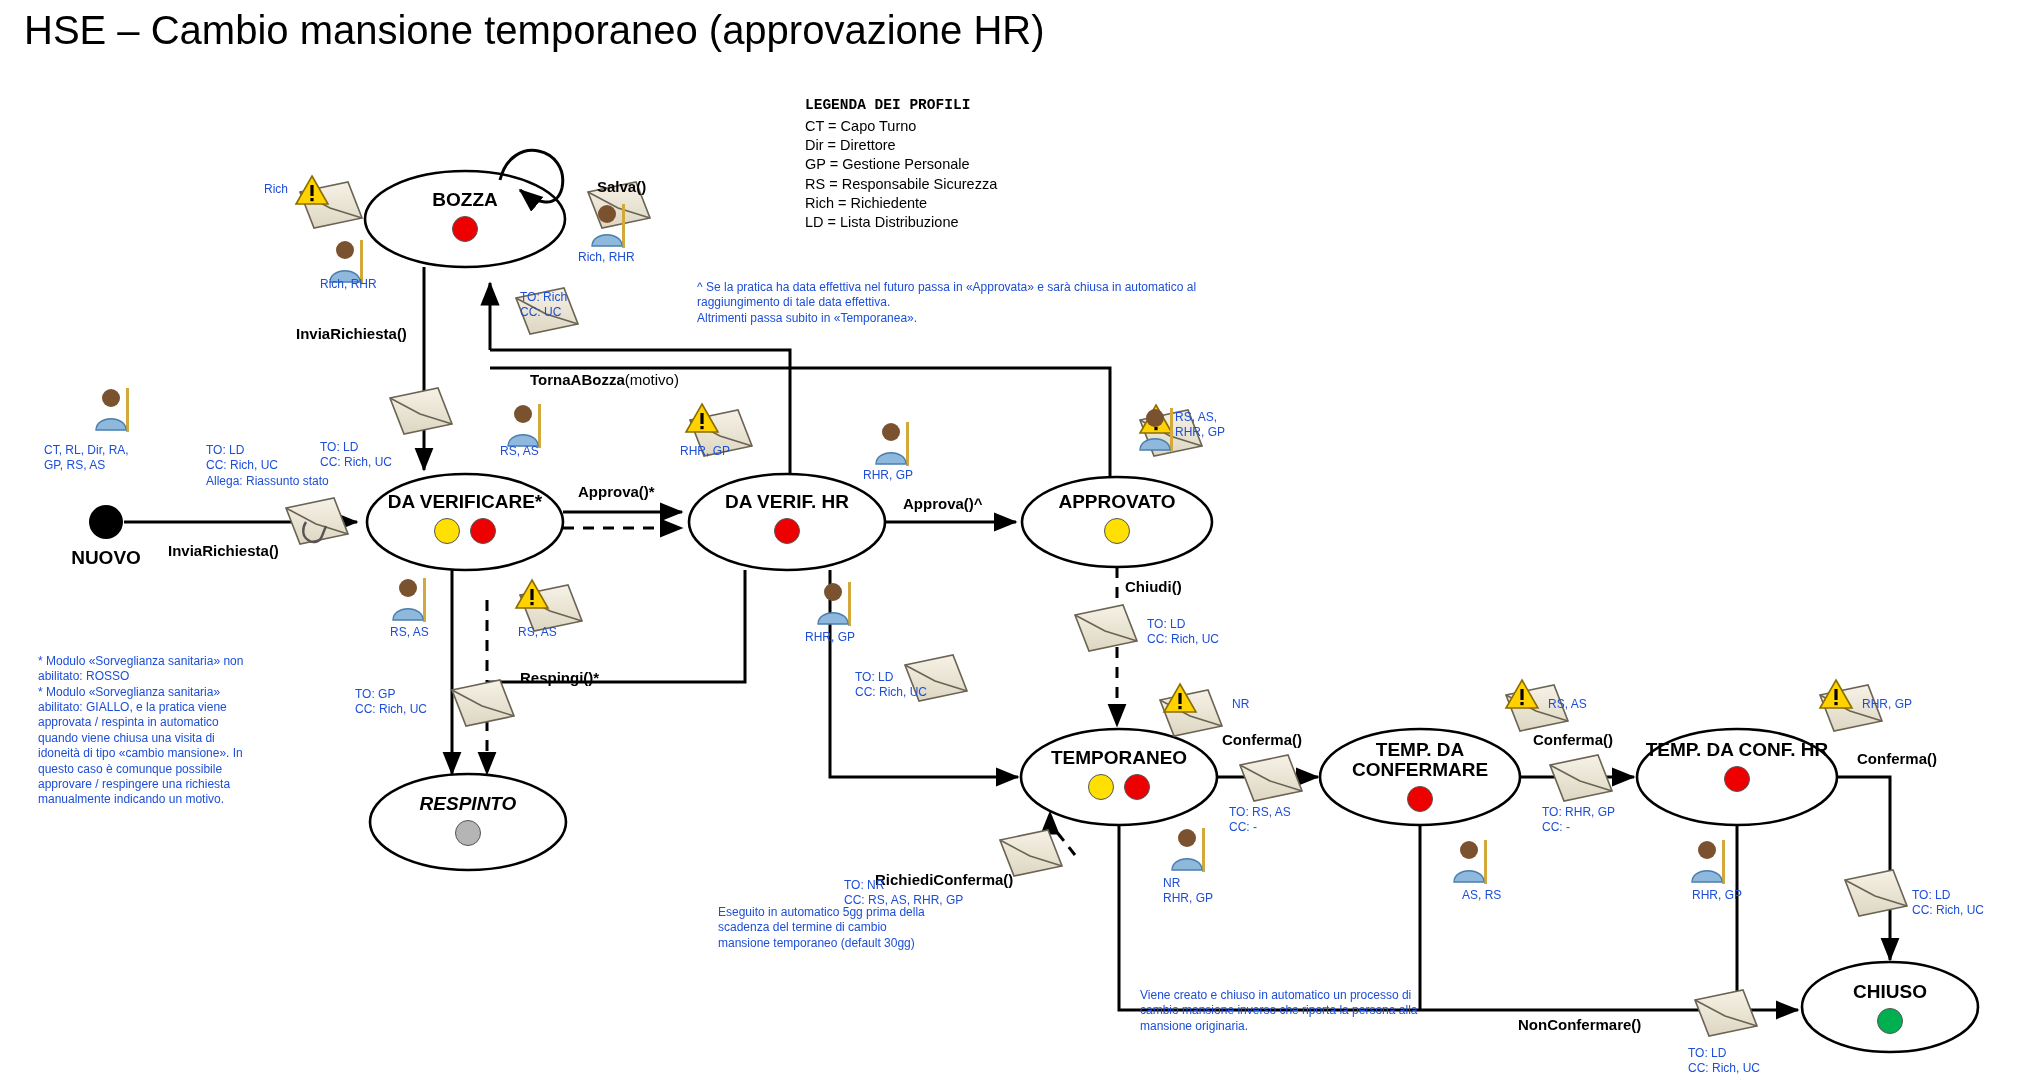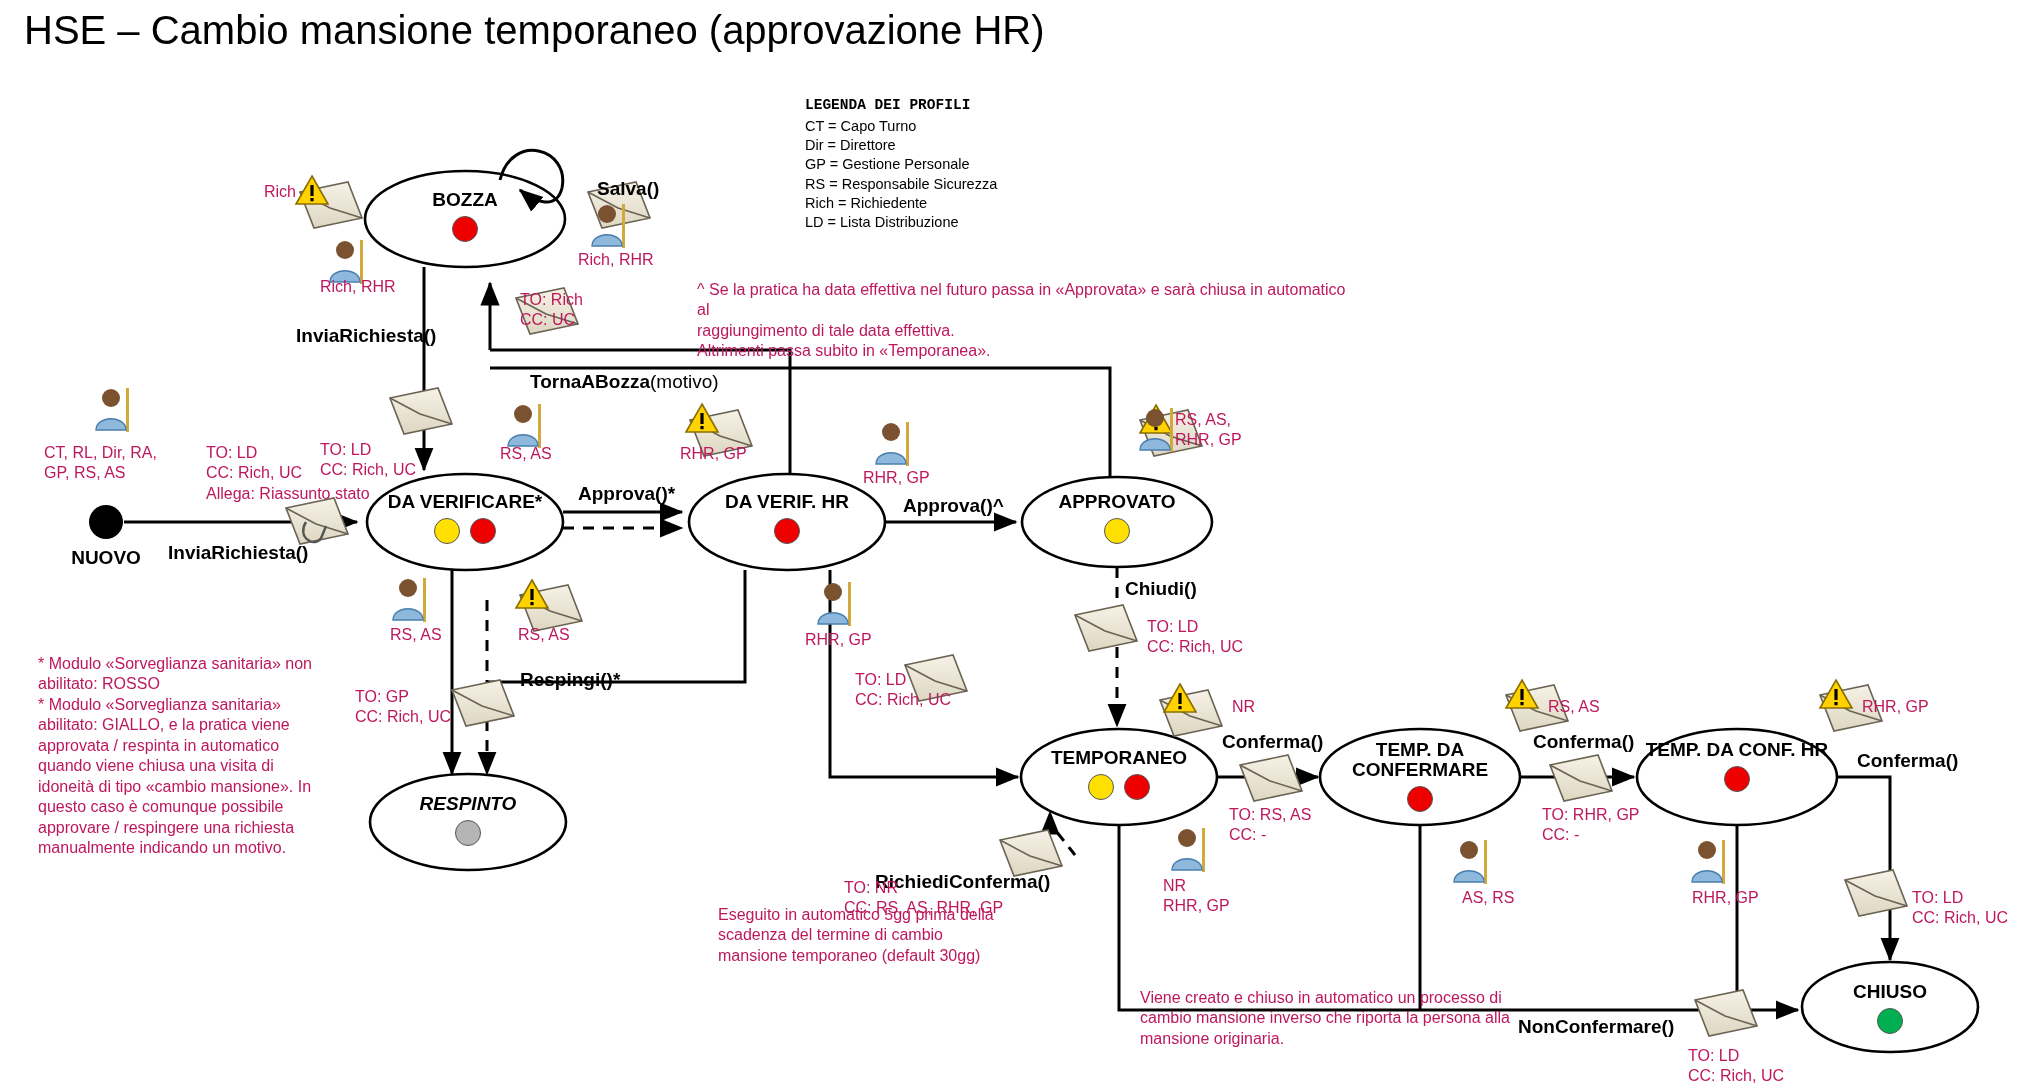--- a/index.html
+++ b/index.html
@@ -8,22 +8,22 @@
   svg.layer{position:absolute;left:0;top:0;width:2019px;height:1091px;pointer-events:none;}
   .title{position:absolute;left:24px;top:8px;font-size:40px;color:#000;white-space:nowrap;}
   .state{position:absolute;display:flex;flex-direction:column;align-items:center;justify-content:center;text-align:center;}
   .state .lbl{font-weight:bold;font-size:19px;color:#000;line-height:1.05;}
   .dots{display:flex;gap:10px;margin-top:6px;}
   .dot{width:24px;height:24px;border-radius:50%;border:1px solid #555;}
   .dot.red{background:#ee0000;}
   .dot.yellow{background:#ffe000;}
   .dot.grey{background:#b5b5b5;}
   .dot.green{background:#00b050;}
-  .txt{position:absolute;font-size:16px;color:#be185d;line-height:1.28;white-space:pre-line;}
-  .trans{position:absolute;font-size:19px;font-weight:bold;color:#000;white-space:nowrap;}
+  .txt{position:absolute;font-size:12px;color:#1d4ed8;line-height:1.28;white-space:pre-line;}
+  .trans{position:absolute;font-size:15px;font-weight:bold;color:#000;white-space:nowrap;}
   .trans .norm{font-weight:bold;}
   .legend{position:absolute;font-size:14.5px;color:#000;line-height:1.32;}
   .legend .hd{font-weight:bold;font-family:Liberation Mono, monospace;}
 </style>
 </head>
 <body>
 
 <div class="canvas">
 
   <div class="title">HSE – Cambio mansione temporaneo (approvazione HR)</div>

